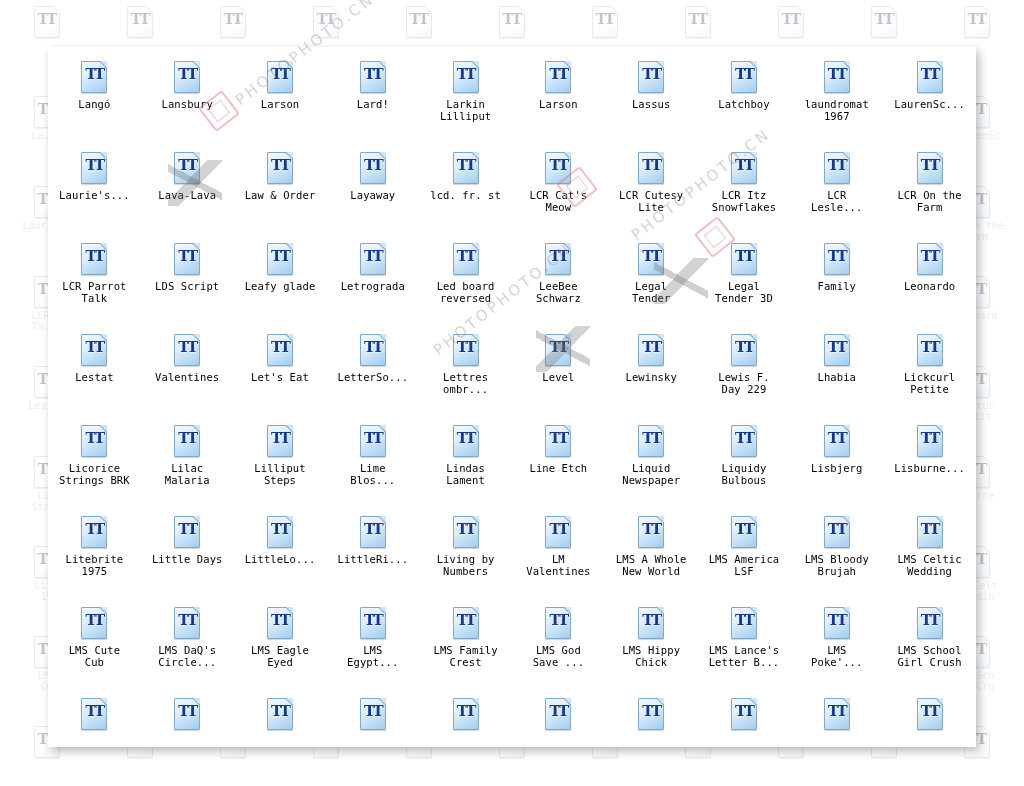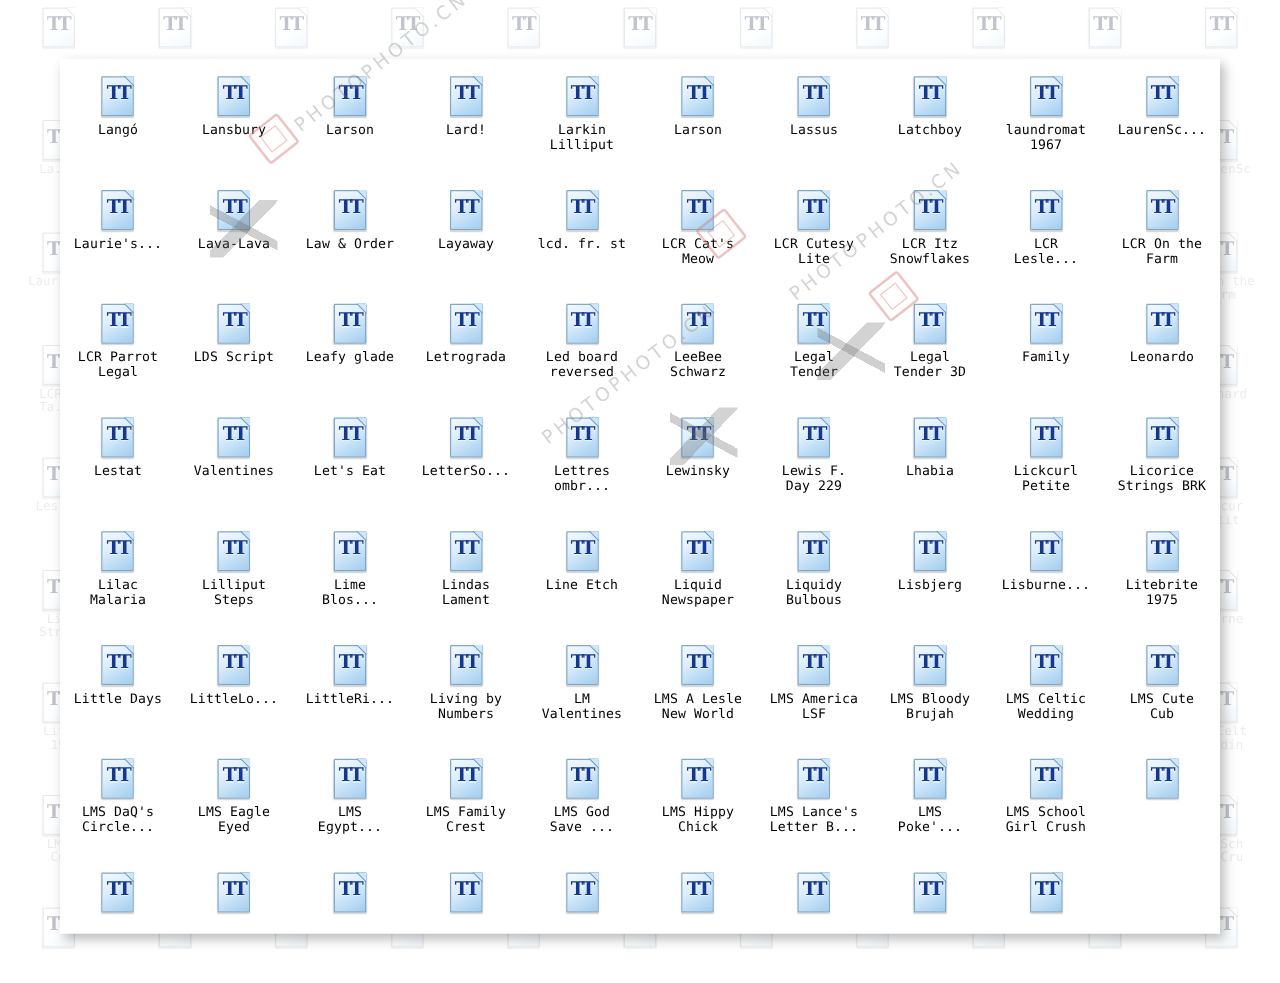--- a/index.html
+++ b/index.html
@@ -1268,21 +1268,21 @@
 Farm</div>
       </div>
       <div class="icon-cell">
         <div class="ttf-icon">
           <div class="page"></div>
           <div class="fold"></div>
           <div class="fold2"></div>
           <div class="tt">TT</div>
         </div>
         <div class="icon-label">LCR Parrot
-Legal</div>
+Talk</div>
       </div>
       <div class="icon-cell">
         <div class="ttf-icon">
           <div class="page"></div>
           <div class="fold"></div>
           <div class="fold2"></div>
           <div class="tt">TT</div>
         </div>
         <div class="icon-label">LDS Script</div>
       </div>
@@ -1408,20 +1408,29 @@
         <div class="icon-label">Lettres
 ombr...</div>
       </div>
       <div class="icon-cell">
         <div class="ttf-icon">
           <div class="page"></div>
           <div class="fold"></div>
           <div class="fold2"></div>
           <div class="tt">TT</div>
         </div>
+        <div class="icon-label">Level</div>
+      </div>
+      <div class="icon-cell">
+        <div class="ttf-icon">
+          <div class="page"></div>
+          <div class="fold"></div>
+          <div class="fold2"></div>
+          <div class="tt">TT</div>
+        </div>
         <div class="icon-label">Lewinsky</div>
       </div>
       <div class="icon-cell">
         <div class="ttf-icon">
           <div class="page"></div>
           <div class="fold"></div>
           <div class="fold2"></div>
           <div class="tt">TT</div>
         </div>
         <div class="icon-label">Lewis F.
@@ -1600,21 +1609,21 @@
         <div class="icon-label">LM
 Valentines</div>
       </div>
       <div class="icon-cell">
         <div class="ttf-icon">
           <div class="page"></div>
           <div class="fold"></div>
           <div class="fold2"></div>
           <div class="tt">TT</div>
         </div>
-        <div class="icon-label">LMS A Lesle
+        <div class="icon-label">LMS A Whole
 New World</div>
       </div>
       <div class="icon-cell">
         <div class="ttf-icon">
           <div class="page"></div>
           <div class="fold"></div>
           <div class="fold2"></div>
           <div class="tt">TT</div>
         </div>
         <div class="icon-label">LMS America

